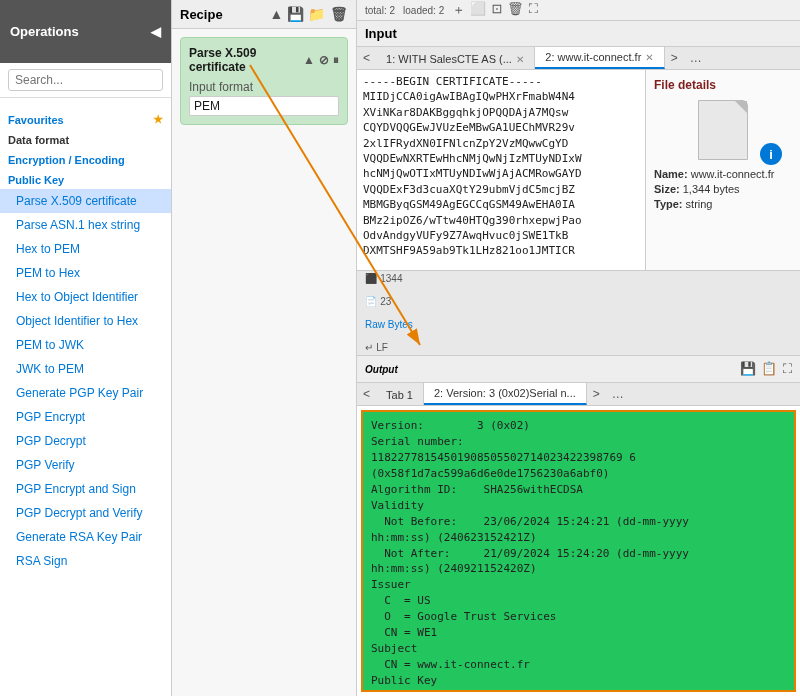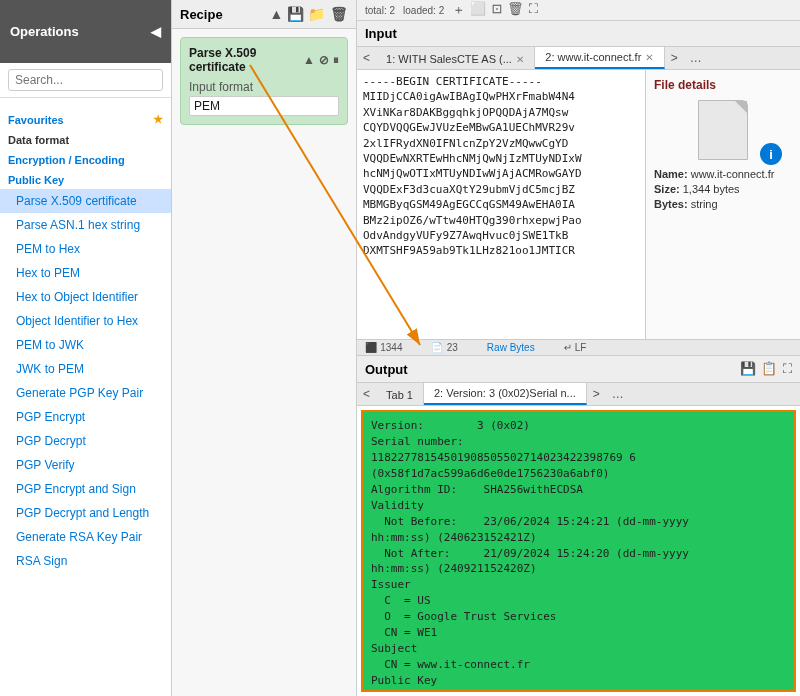--- a/index.html
+++ b/index.html
@@ -207,21 +207,22 @@
     }
     .file-detail-row { margin-bottom: 3px; color: #333; }
     .file-detail-label { font-weight: bold; }
     .input-status-bar {
       background: #e8e8e8;
       border-top: 1px solid #ccc;
       padding: 2px 8px;
       font-size: 10px;
       color: #555;
       display: flex;
-      gap: 29px;
+      gap: 12px;
+      flex-direction: column;
     }
 
     
     .output-panel {
       height: 340px;
       display: flex;
       flex-direction: column;
       background: #fff;
     }
     .output-content {
@@ -278,26 +279,26 @@
     <div class="sidebar-section-label blue">
       <span>Public Key</span>
     </div>
     <div class="sidebar-item active">
       <span>Parse X.509 certificate</span>
     </div>
     <div class="sidebar-item">
       <span>Parse ASN.1 hex string</span>
     </div>
     <div class="sidebar-item">
+      <span>Hex to PEM</span>
+    </div>
+    <div class="sidebar-item">
       <span>PEM to Hex</span>
     </div>
     <div class="sidebar-item">
-      <span>Hex to PEM</span>
-    </div>
-    <div class="sidebar-item">
       <span>Hex to Object Identifier</span>
     </div>
     <div class="sidebar-item">
       <span>Object Identifier to Hex</span>
     </div>
     <div class="sidebar-item">
       <span>PEM to JWK</span>
     </div>
     <div class="sidebar-item">
       <span>JWK to PEM</span>
@@ -311,21 +312,21 @@
     <div class="sidebar-item">
       <span>PGP Decrypt</span>
     </div>
     <div class="sidebar-item">
       <span>PGP Verify</span>
     </div>
     <div class="sidebar-item">
       <span>PGP Encrypt and Sign</span>
     </div>
     <div class="sidebar-item">
-      <span>PGP Decrypt and Length</span>
+      <span>PGP Decrypt and Verify</span>
     </div>
     <div class="sidebar-item">
       <span>Generate RSA Key Pair</span>
     </div>
     <div class="sidebar-item">
       <span>RSA Sign</span>
     </div>
   </div>
 </div>
 
@@ -406,36 +407,36 @@
         </div>
         <div class="file-detail-row">
           <span class="file-detail-label">Name:</span>
           <span>www.it-connect.fr</span>
         </div>
         <div class="file-detail-row">
           <span class="file-detail-label">Size:</span>
           <span>1,344 bytes</span>
         </div>
         <div class="file-detail-row">
-          <span class="file-detail-label">Bytes:</span>
+          <span class="file-detail-label">Type:</span>
           <span>string</span>
         </div>
       </div>
     </div>
     <div class="input-status-bar">
       <span>⬛ <span>1344</span></span>
       <span>📄 <span>23</span></span>
       <span style="cursor:pointer; color:#0078d7;">Raw Bytes</span>
       <span>↵ LF</span>
     </div>
   </div>
 
   <div class="output-panel">
     <div class="panel-header">
-      <span style="font-size:13px;font-weight:bold;">Output</span>
+      <span style="font-size:10px;font-weight:bold;font-style:italic;">Output</span>
       <div class="panel-header-icons">
         <span class="panel-header-icon">💾</span>
         <span class="panel-header-icon">📋</span>
         <span class="panel-header-icon">⛶</span>
       </div>
     </div>
     <div class="panel-tabs">
       <span class="panel-tab-nav">&lt;</span>
       <div class="panel-tab">
         <span>Tab 1</span>

